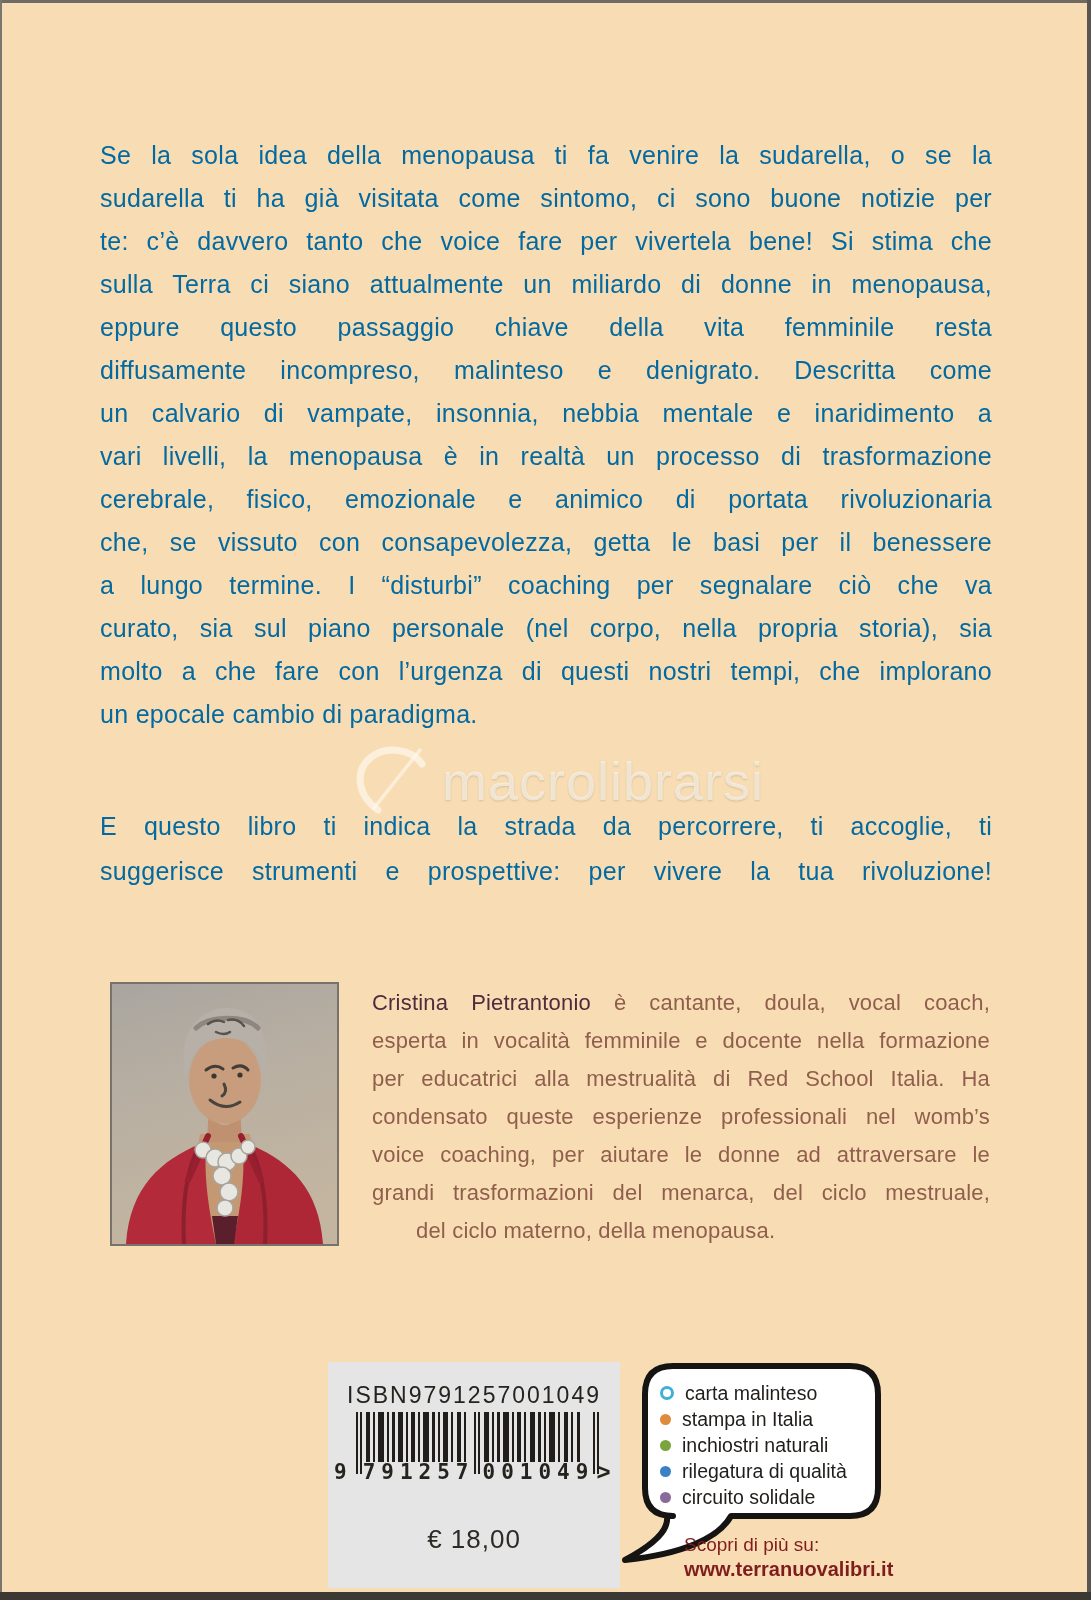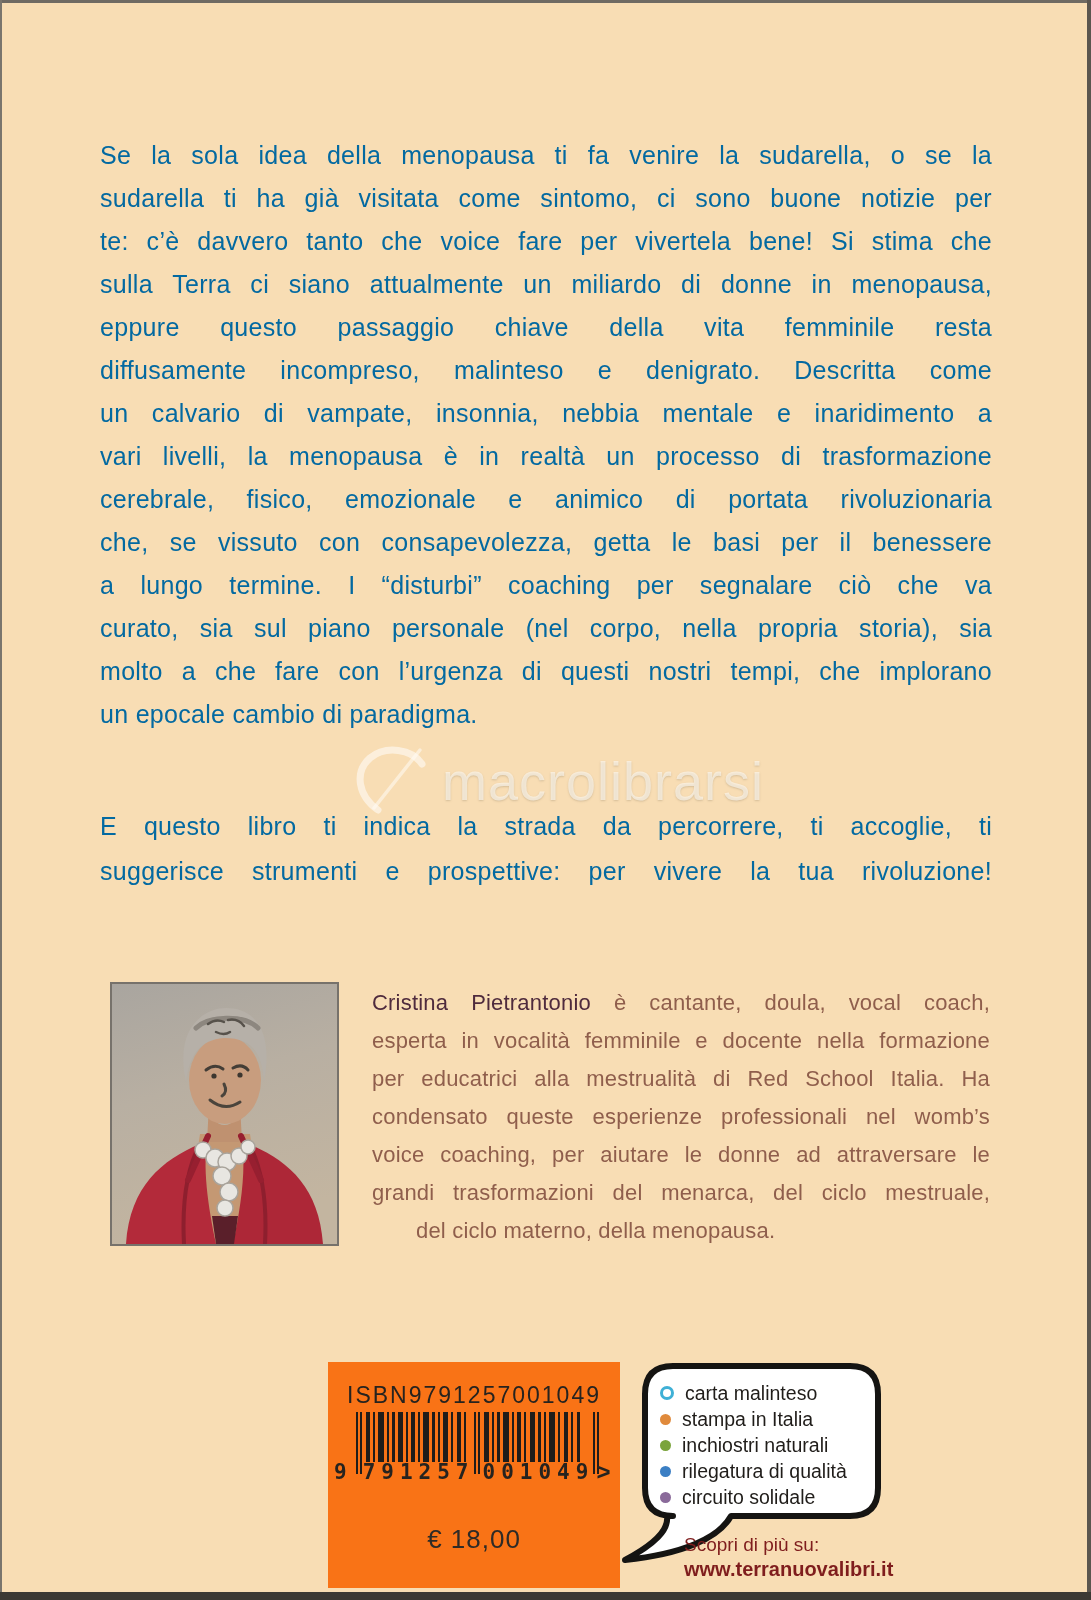--- a/index.html
+++ b/index.html
@@ -35,21 +35,21 @@
     border:2px solid #77726b;background:#b4aca1;z-index:2;}
   .photo-frame svg{display:block;}
   .bio{position:absolute;left:372px;top:984px;width:618px;z-index:2;
     color:#8f5e4c;font-size:22px;line-height:38px;letter-spacing:.2px;}
   .bio .jline{text-align:justify;text-align-last:justify;}
   .bio .jline.no-just{text-align-last:left;margin-left:44px;}
   .bio .author-name{font-weight:normal;color:#4f2b3d;}
 
   
   .barcode-box{position:absolute;left:328px;top:1362px;width:292px;height:226px;
-    background:#f97316;z-index:2;color:#26231f;}
+    background:#e5e5e5;z-index:2;color:#26231f;}
   .isbn-line{position:absolute;left:0;top:20px;width:100%;text-align:center;
     font-size:23px;letter-spacing:2px;}
   .bars{position:absolute;left:28px;top:50px;}
   .digits-row{position:absolute;left:6px;top:96px;width:280px;display:flex;align-items:center;
     font-family:"DejaVu Sans Mono",monospace;font-size:21px;font-weight:bold;}
   .digits-row .d1{margin-left:0;}
   .digits-row .g{letter-spacing:6px;}
   .digits-row .g1{margin-left:16px;}
   .digits-row .g2{margin-left:8px;}
   .digits-row .arrow{font-family:"Liberation Sans",sans-serif;font-weight:bold;font-size:24px;margin-left:2px;}

